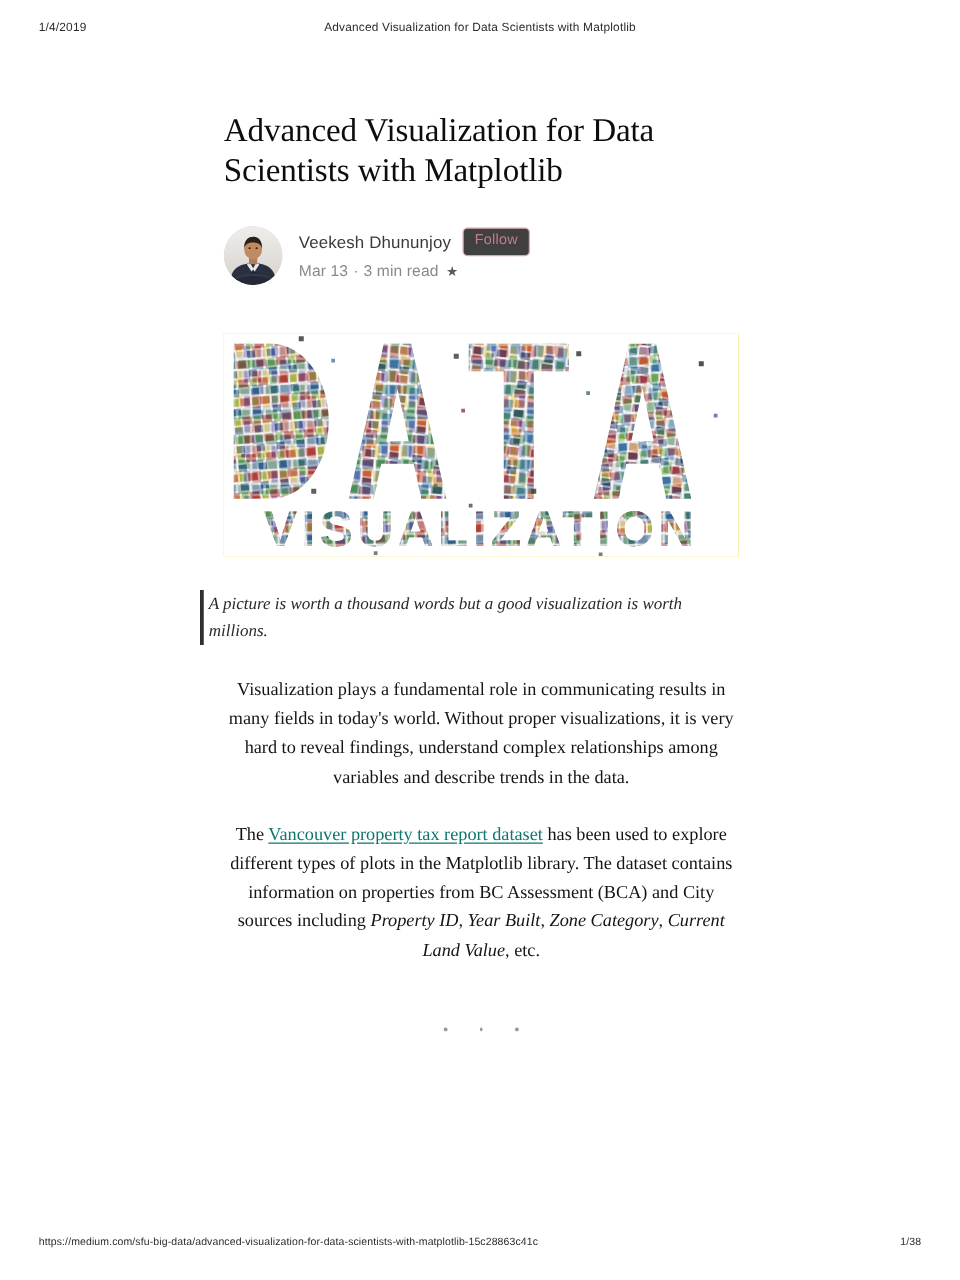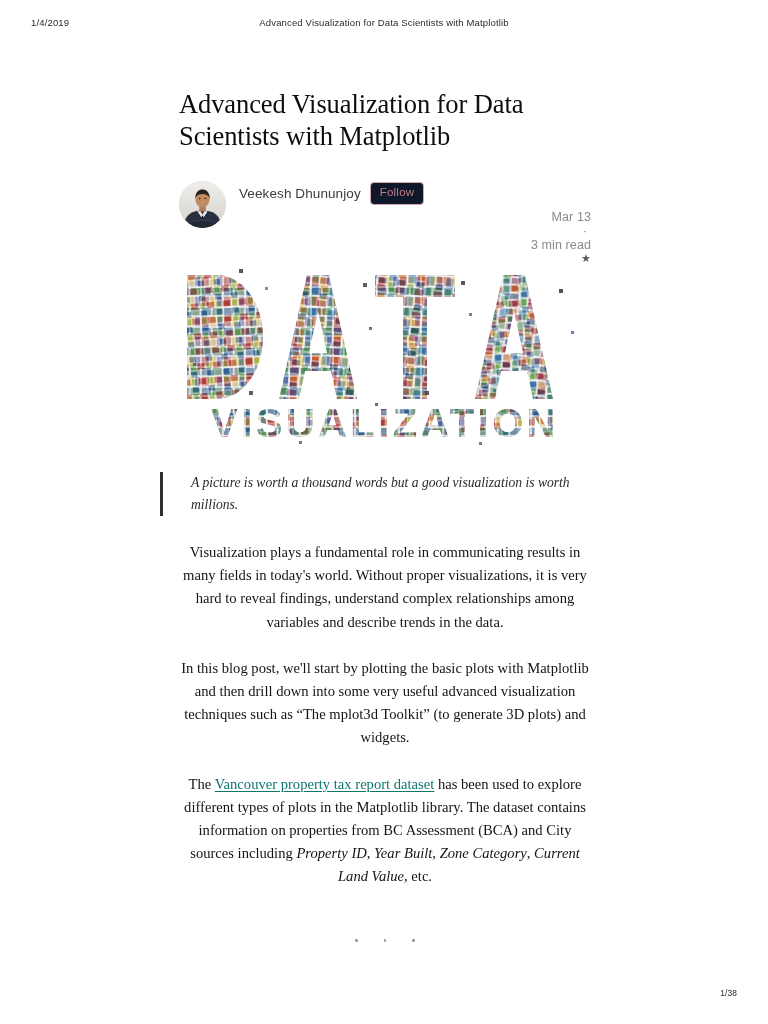--- a/index.html
+++ b/index.html
@@ -130,37 +130,36 @@
     color: #3b3b3b;
     letter-spacing: 0.1px;
     white-space: nowrap;
   }
   .follow-btn {
     margin-left: 9px;
     display: inline-block;
     border: 1px solid #d8a6ad;
     border-radius: 4px;
     color: #c27d88;
-    background: #0f172a;
+    background: #404040;
     font-size: 11.5px;
     line-height: 1;
     padding: 4px 9px 5px 9px;
     letter-spacing: 0.2px;
     white-space: nowrap;
     cursor: pointer;
   }
   .byline-row2 {
     margin-top: 6px;
     font-size: 12.5px;
     color: #8a8a8a;
     letter-spacing: 0.1px;
     white-space: nowrap;
     display: flex;
-    align-items: flex-end;
-    flex-direction: column;
+    align-items: center;
   }
   .byline-row2 .sep { margin: 0 4px; }
   .byline-row2 .star {
     margin-left: 6px;
     color: #5a5a5a;
     font-size: 11px;
   }
 
   
   .hero {
@@ -169,21 +168,21 @@
     height: 178px;
     position: relative;
     overflow: hidden;
     background: #fde047;
   }
   .hero svg { display: block; }
 
   
   .pullquote {
     margin: 27px 0 0 -19px;
-    padding-left: 28px;
+    padding-left: 4px;
     border-left: 3px solid #2f2f2f;
     width: 415px;
   }
   .pullquote p {
     margin: 0;
     font-family: "Liberation Serif", serif;
     font-style: italic;
     font-size: 13.6px;
     line-height: 22px;
     color: #2a2a2a;
@@ -375,25 +374,25 @@
       </g>
     </svg>
   </div>
 
   <blockquote class="pullquote">
     <p>A picture is worth a thousand words but a good visualization is worth millions.</p>
   </blockquote>
 
   <div class="body-copy">
     <p>Visualization plays a fundamental role in communicating results in many fields in today's world. Without proper visualizations, it is very hard to reveal findings, understand complex relationships among variables and describe trends in the data.</p>
-    <p>In this blog post, we'll start by plotting the basic plots with Matplotlib and then drill down into some very useful advanced visualization techniques such as “The mplot3d Toolkit” (to generate 3D plots) and widgets.</p>
     <p><span>The </span><a class="inline-link" href="#">Vancouver property tax report dataset</a><span> has been used to explore different types of plots in the Matplotlib library. The dataset contains information on properties from BC Assessment (BCA) and City sources including </span><em>Property ID</em><span>, </span><em>Year Built</em><span>, </span><em>Zone Category</em><span>, </span><em>Current Land Value</em><span>, etc.</span></p>
   </div>
 
   <div class="dot-separator">
     <span></span><span></span><span></span>
   </div>
 
 </div>
 
 <div class="print-footer">
+  <div class="pf-url">https://medium.com/sfu-big-data/advanced-visualization-for-data-scientists-with-matplotlib-15c28863c41c</div>
   <div class="pf-page">1/38</div>
 </div>
 
 </body></html>

